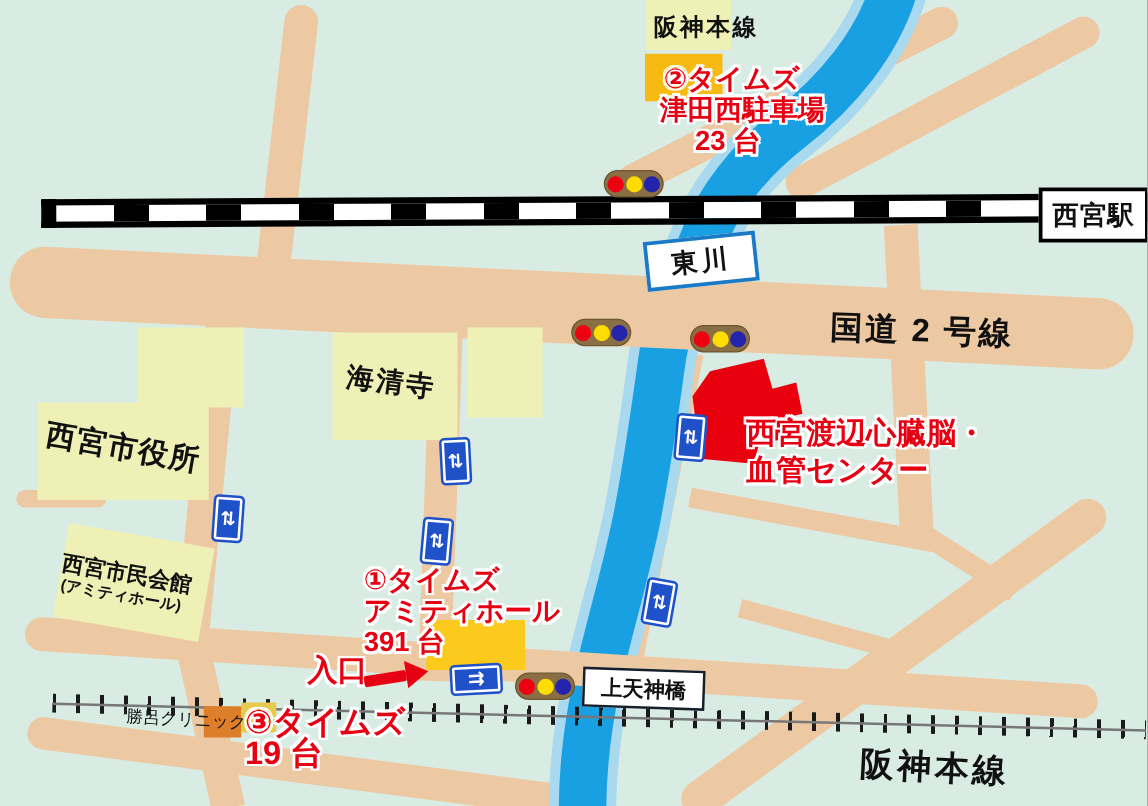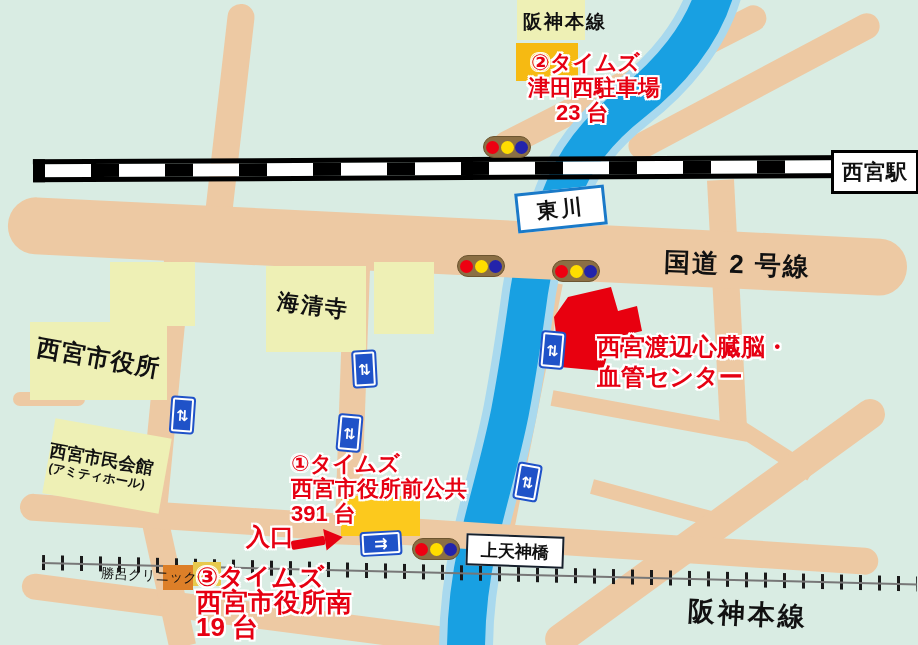--- a/index.html
+++ b/index.html
@@ -139,26 +139,25 @@
     <div style="margin-left:3px;">②タイムズ</div>
     <div>津田西駐車場</div>
     <div style="margin-left:28px;">23 台</div>
   </div>
   <div class="red" style="left:597px;top:332px;font-size:24px;line-height:30px;">
     <div>西宮渡辺心臓脳・</div>
     <div>血管センター</div>
   </div>
   <div class="red" style="left:291px;top:451px;font-size:22px;">
     <div>①タイムズ</div>
-    <div>西宮市役所前公共</div>
+    <div>アミティホール</div>
     <div>391 台</div>
   </div>
   <div class="red" style="left:196px;top:565px;font-size:26px;">
     <div>③タイムズ</div>
-    <div>西宮市役所南</div>
     <div>19 台</div>
   </div>
   <div class="red" style="left:246px;top:524px;font-size:24px;">入口</div>
   <div class="arrow">
     <span class="shaft"></span>
     <span class="head"></span>
   </div>
 
 </div>
 

